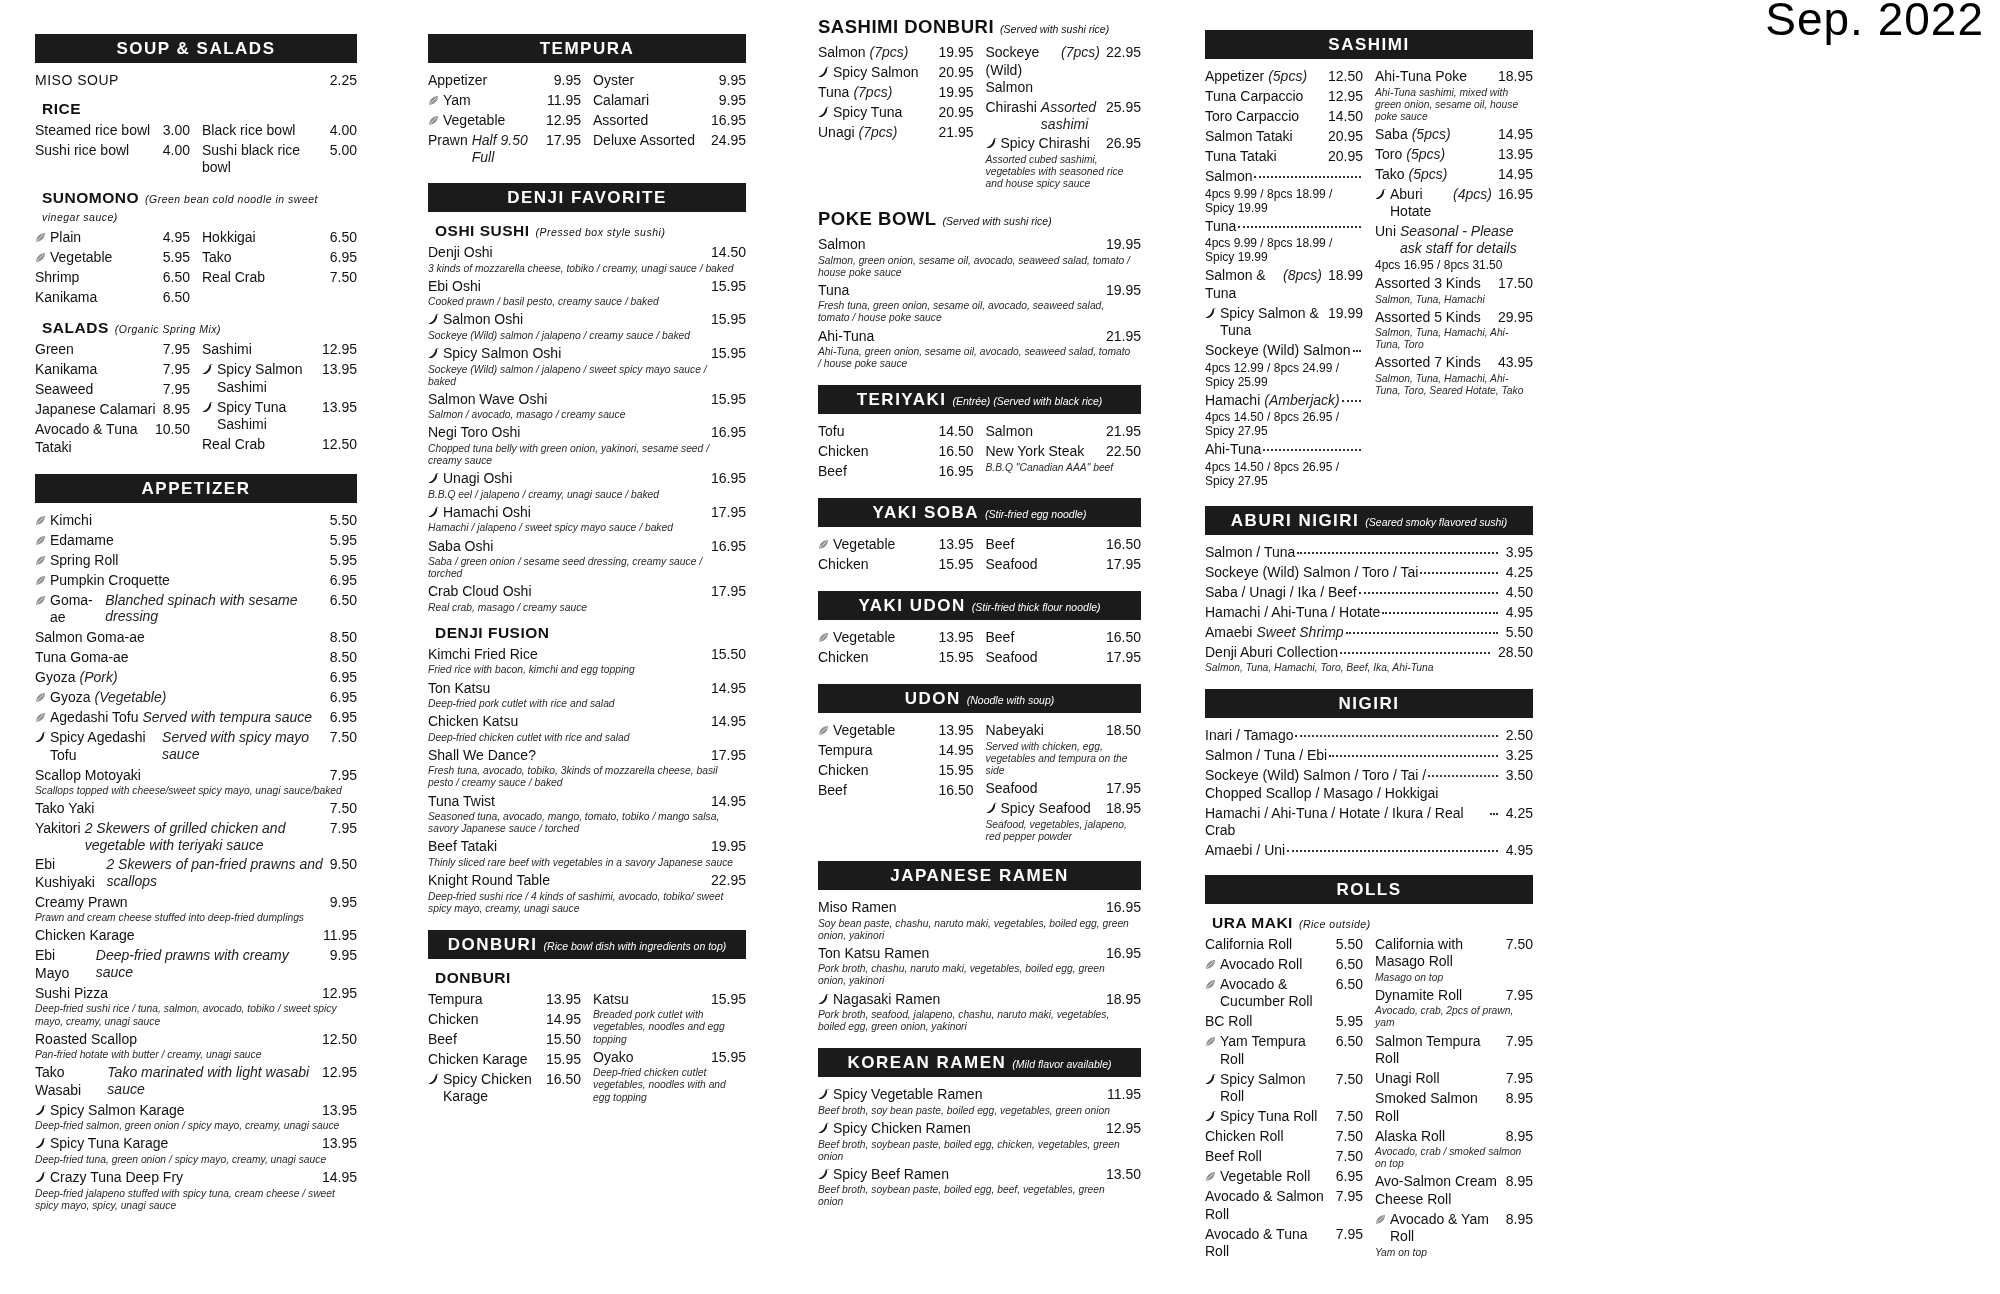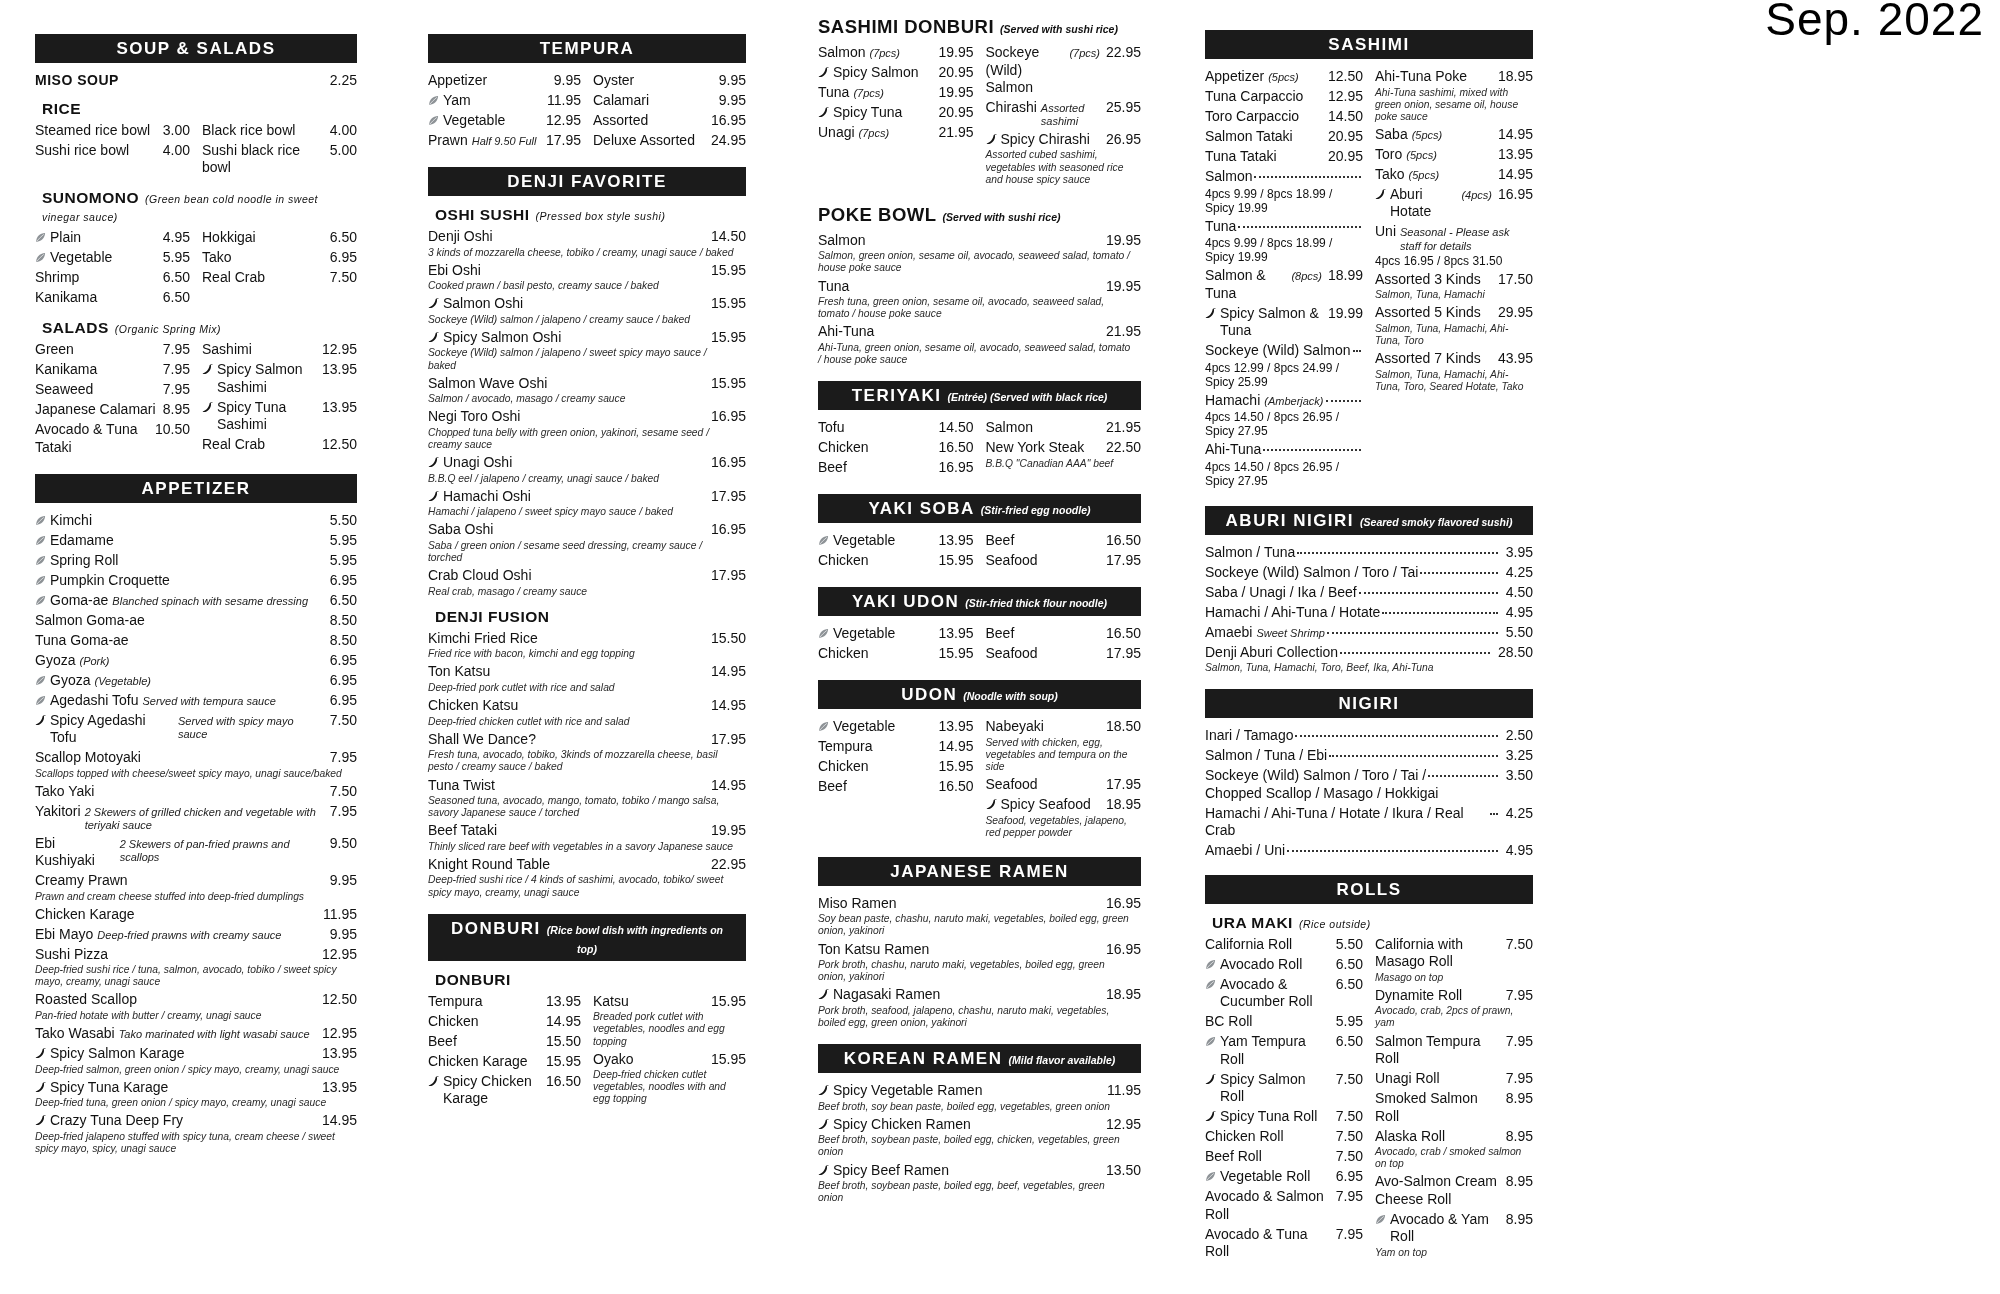--- a/index.html
+++ b/index.html
@@ -8,33 +8,33 @@
   .page{position:relative;width:2000px;height:1294px;overflow:hidden;background:#fff}
   .date{position:absolute;top:-8px;right:16px;font-size:46px;letter-spacing:1px;color:#000}
   .col{position:absolute}
   .c0{left:35px;width:322px;top:34px}
   .c1{left:428px;width:318px;top:34px}
   .c2{left:818px;width:323px;top:16px}
   .c3{left:1205px;width:328px;top:30px}
   .section{margin-bottom:15px}
   .bar{background:#1b1b1b;color:#fff;text-align:center;padding:5px 17px 4px;margin-bottom:9px}
   .bar .htitle{font-weight:bold;font-size:17px;letter-spacing:1.5px}
-  .hnote{font-style:italic;font-size:10.5px;font-weight:bold;margin-left:6px}
+  .hnote{font-style:italic;font-size:10.5px;font-weight:normal;margin-left:6px}
   .plainh{margin-bottom:6px}
   .plainh .htitle{font-weight:bold;font-size:18.5px;letter-spacing:.5px}
   .plainh .hnote{color:#111}
   .subhead{margin:10px 7px 4px;font-weight:bold;font-size:15.5px;letter-spacing:.5px}
   .subhead .hnote{font-weight:normal;color:#111}
   .item{margin-bottom:2.5px}
-  .item.bold .name{font-weight:bold;letter-spacing:.5px}
+  .item.bold .name{font-weight:normal;letter-spacing:.5px}
   .line{display:flex;align-items:baseline}
   .icon{flex:0 0 auto;width:11px;height:11px;margin-right:4px;position:relative;top:1px}
   .icon svg{display:block}
   .name{font-size:14px;line-height:1.25}
-  .inote{font-style:italic;font-size:11px;margin-left:4px;color:#222;line-height:1.2}
+  .inote{font-style:italic;font-size:14px;margin-left:4px;color:#222;line-height:1.2}
   .price{margin-left:auto;padding-left:6px;font-size:14px;white-space:nowrap}
   .dots{flex:1 1 8px;border-bottom:2px dotted #333;margin:0 2px;transform:translateY(-3px)}
   .cont{font-size:14px;line-height:1.25}
   .subline{font-size:12px;margin:1px 0 3px;color:#111}
   .desc{font-style:italic;font-size:10.3px;color:#2a2a2a;line-height:1.18;margin:1px 0 3px;max-width:97%}
   .twocol{display:flex;gap:12px}
   .subcol{flex:1;min-width:0}
 </style>
 </head>
 <body>

